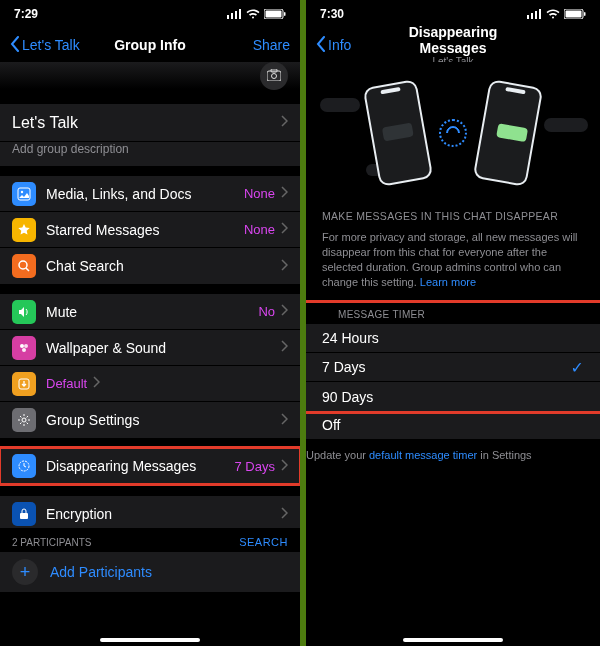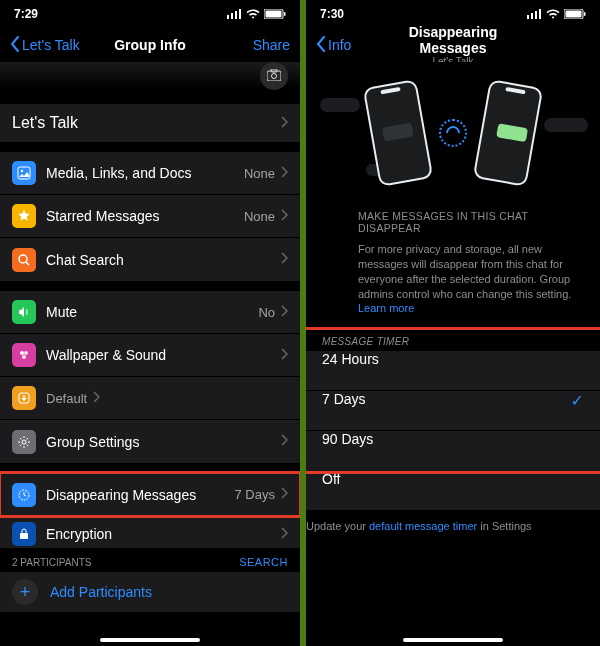--- a/index.html
+++ b/index.html
@@ -55,34 +55,34 @@
   .navlink { color:#2e8cff; font-size:14px; display:flex; align-items:center; gap:2px;}
   .chev-left { display:inline-block; }
 
   .content { flex:1; overflow:hidden; background:#000; }
 
   
   .section { background:#1b1b1d; margin-top:10px; }
   .section.nohdr { margin-top:12px; }
   .row {
     display:flex; align-items:center;
-    height:43px;
+    height:36px;
     padding:0 12px;
     border-bottom:1px solid #000;
     position:relative;
   }
   .row:last-child { border-bottom:none; }
   .row .icon {
     width:24px;height:24px;border-radius:5px;
     margin-right:10px;
     display:flex;align-items:center;justify-content:center;
     flex-shrink:0;
   }
   .row .label { flex:1; font-size:14px; color:#fff; }
-  .row .value { font-size:13px; color:#a3a3a3; margin-right:6px; }
+  .row .value { font-size:13px; color:#d946ef; margin-right:6px; }
   .row .chev { color:#666; }
   .row.sub { height:auto; padding:6px 12px 8px 46px; }
   .row.sub .sublabel { font-size:10.5px; color:#8e8e93; line-height:1.25; }
   .link { color:#2e8cff; }
 
   .groupname-row { height:38px; }
   .adddesc { font-size:12px; color:#8e8e93; padding:0 12px 10px; }
 
   .topfade {
     height:30px;
@@ -144,34 +144,34 @@
     border:2px dotted #2e8cff;
     margin:0 14px;
     position:relative;
   }
   .spinner::after{
     content:"";position:absolute;inset:5px;border:2px solid #2e8cff;border-radius:50%;
     border-right-color:transparent;border-bottom-color:transparent;
     transform:rotate(45deg);
   }
 
-  .dm-desc { padding:12px 16px 4px;margin-left:36px; }
+  .dm-desc { padding:12px 16px 4px; }
   .dm-desc .hdr { font-size:10.5px; color:#8e8e93; letter-spacing:.3px; margin-bottom:8px;}
   .dm-desc .body { font-size:11px; color:#8e8e93; line-height:1.35; }
 
   .optsection { margin-top:10px; }
   .opt {
-    display:flex;height:40px;
+    display:flex;align-items:center;height:29px;
     padding:0 16px;background:#1b1b1d;border-bottom:1px solid #000;
     font-size:14px;
   }
   .opt:last-child{border-bottom:none;}
   .opt .label{flex:1;}
   .check { color:#2e8cff; font-size:16px; }
-  .opthdr { font-size:10px;color:#8e8e93;padding:6px 16px 4px;letter-spacing:.3px;font-style:italic;}
+  .opthdr { font-size:10px;color:#8e8e93;padding:6px 32px 4px;letter-spacing:.3px;}
   .optfoot { font-size:11px;color:#8e8e93;padding:8px 0;line-height:1.3; }
 
   .redwrap { outline:3px solid #e23b2a; }
 
   
   .ic-blue { background:#2e8cff; }
   .ic-yellow { background:#f7b500; }
   .ic-orange { background:#f36c1f; }
   .ic-green { background:#25c759; }
   .ic-mag { background:#d63ea3; }
@@ -242,20 +242,21 @@
       </div>
     </div>
 
     <div class="section nohdr">
       <div class="row groupname-row">
         <span class="label" style="font-size:16px;">Let's Talk</span>
         <span class="chev"><svg width="7" height="12" viewBox="0 0 7 12">
               <path d="M1 1l5 5-5 5" stroke="#666" stroke-width="1.5" fill="none"></path>
             </svg></span>
       </div>
+      <div class="adddesc">Add group description</div>
     </div>
 
     <div class="section">
       <div class="row">
         <span class="icon ic-blue">
             <svg viewBox="0 0 14 14">
               <rect x="1" y="1" width="12" height="12" rx="2" fill="none" stroke="#fff" stroke-width="1"></rect>
               <circle cx="5" cy="5" r="1.2" fill="#fff"></circle>
               <path d="M2 11l3-3 2 2 3-4 2 3v2H2z" fill="#fff"></path>
             </svg>
@@ -354,21 +355,21 @@
             </svg>
           </span>
         <span class="label">Disappearing Messages</span>
         <span class="value">7 Days</span>
         <span class="chev"><svg width="7" height="12" viewBox="0 0 7 12">
               <path d="M1 1l5 5-5 5" stroke="#666" stroke-width="1.5" fill="none"></path>
             </svg></span>
       </div>
     </div>
 
-    <div class="section" style="margin-top:0;">
+    <div class="section" style="margin-top:12px;">
       <div class="row" style="height:auto;padding-top:6px;padding-bottom:2px;">
         <span class="icon ic-navy">
             <svg viewBox="0 0 14 14">
               <rect x="3" y="6" width="8" height="6" rx="1" fill="#fff"></rect>
               <path d="M5 6V4a2 2 0 014 0v2" stroke="#fff" fill="none"></path>
             </svg>
           </span>
         <span class="label">Encryption</span>
         <span class="chev"><svg width="7" height="12" viewBox="0 0 7 12">
               <path d="M1 1l5 5-5 5" stroke="#666" stroke-width="1.5" fill="none"></path>

